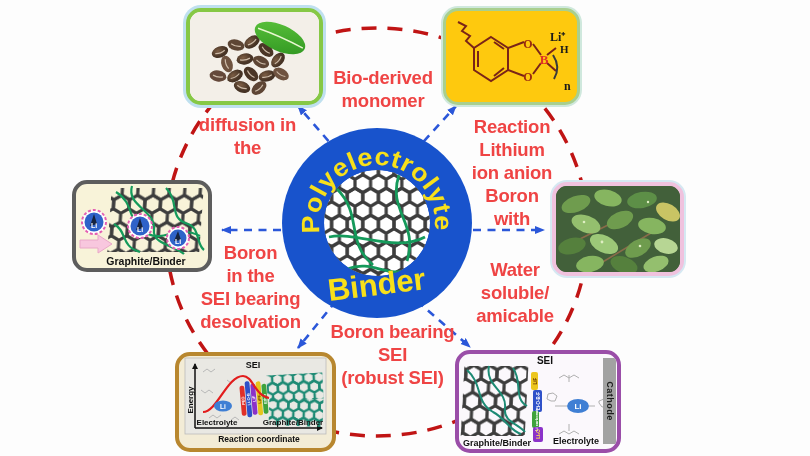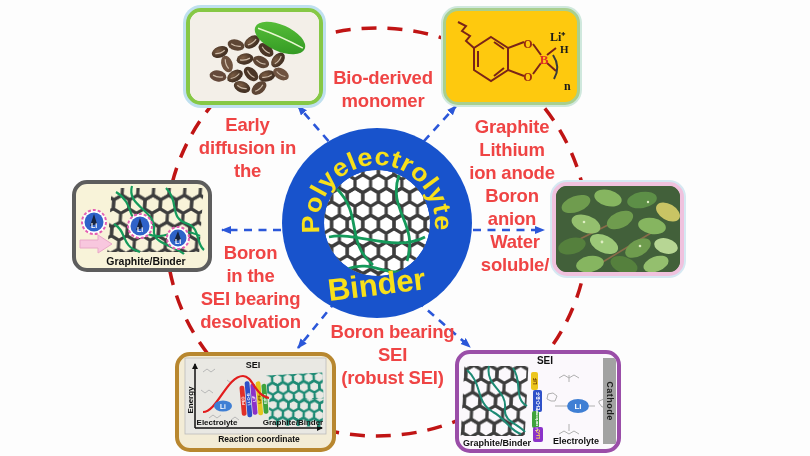--- a/index.html
+++ b/index.html
@@ -333,43 +333,43 @@
     </text>
     <text x="100" y="172" font-size="31" font-weight="bold" text-anchor="middle" transform="rotate(-7 100 165)" fill="#f8e01a">Binder</text>
   </svg>
 
   <div class="callout" style="left:303px;top:66px;width:160px;">
     <div>Bio-derived</div>
     <div>monomer</div>
   </div>
 
   <div class="callout" style="left:175px;top:113px;width:145px;">
-    <div>Early</div>
     <div>diffusion in</div>
     <div>the</div>
   </div>
 
   <div class="callout" style="left:447px;top:115px;width:130px;">
-    <div>Graphite</div>
+    <div>Reaction</div>
     <div>Lithium</div>
-    <div>ion anode</div>
+    <div>ion anion</div>
     <div>Boron</div>
-    <div>anion</div>
+    <div>with</div>
   </div>
 
   <div class="callout" style="left:168px;top:241px;width:165px;">
     <div>Boron</div>
     <div>in the</div>
     <div>SEI bearing</div>
     <div>desolvation</div>
   </div>
 
-  <div class="callout" style="left:440px;top:230px;width:150px;">
+  <div class="callout" style="left:440px;top:258px;width:150px;">
     <div>Water</div>
     <div>soluble/</div>
+    <div>amicable</div>
   </div>
 
   <div class="callout" style="left:310px;top:320px;width:165px;">
     <div>Boron bearing</div>
     <div>SEI</div>
     <div>(robust SEI)</div>
   </div>
 
 </div>
 

